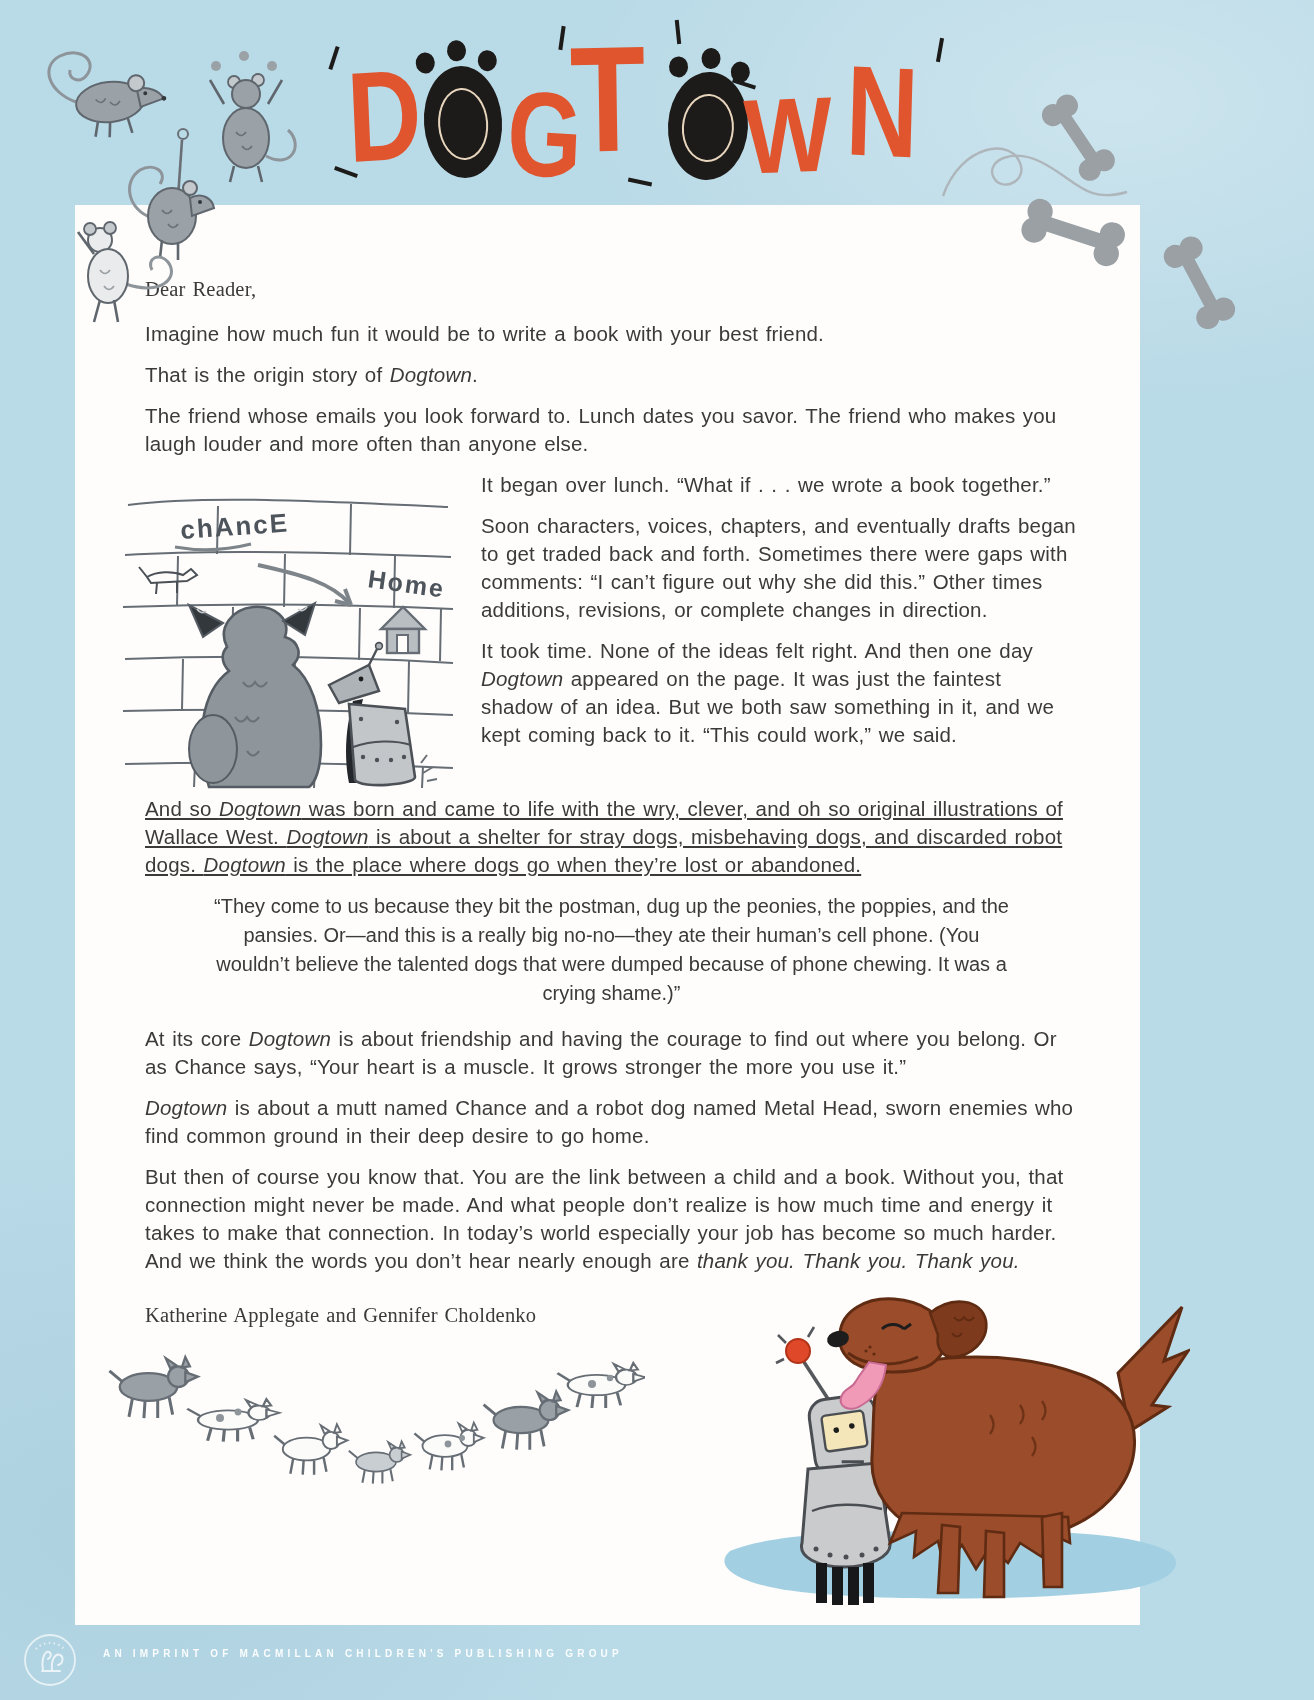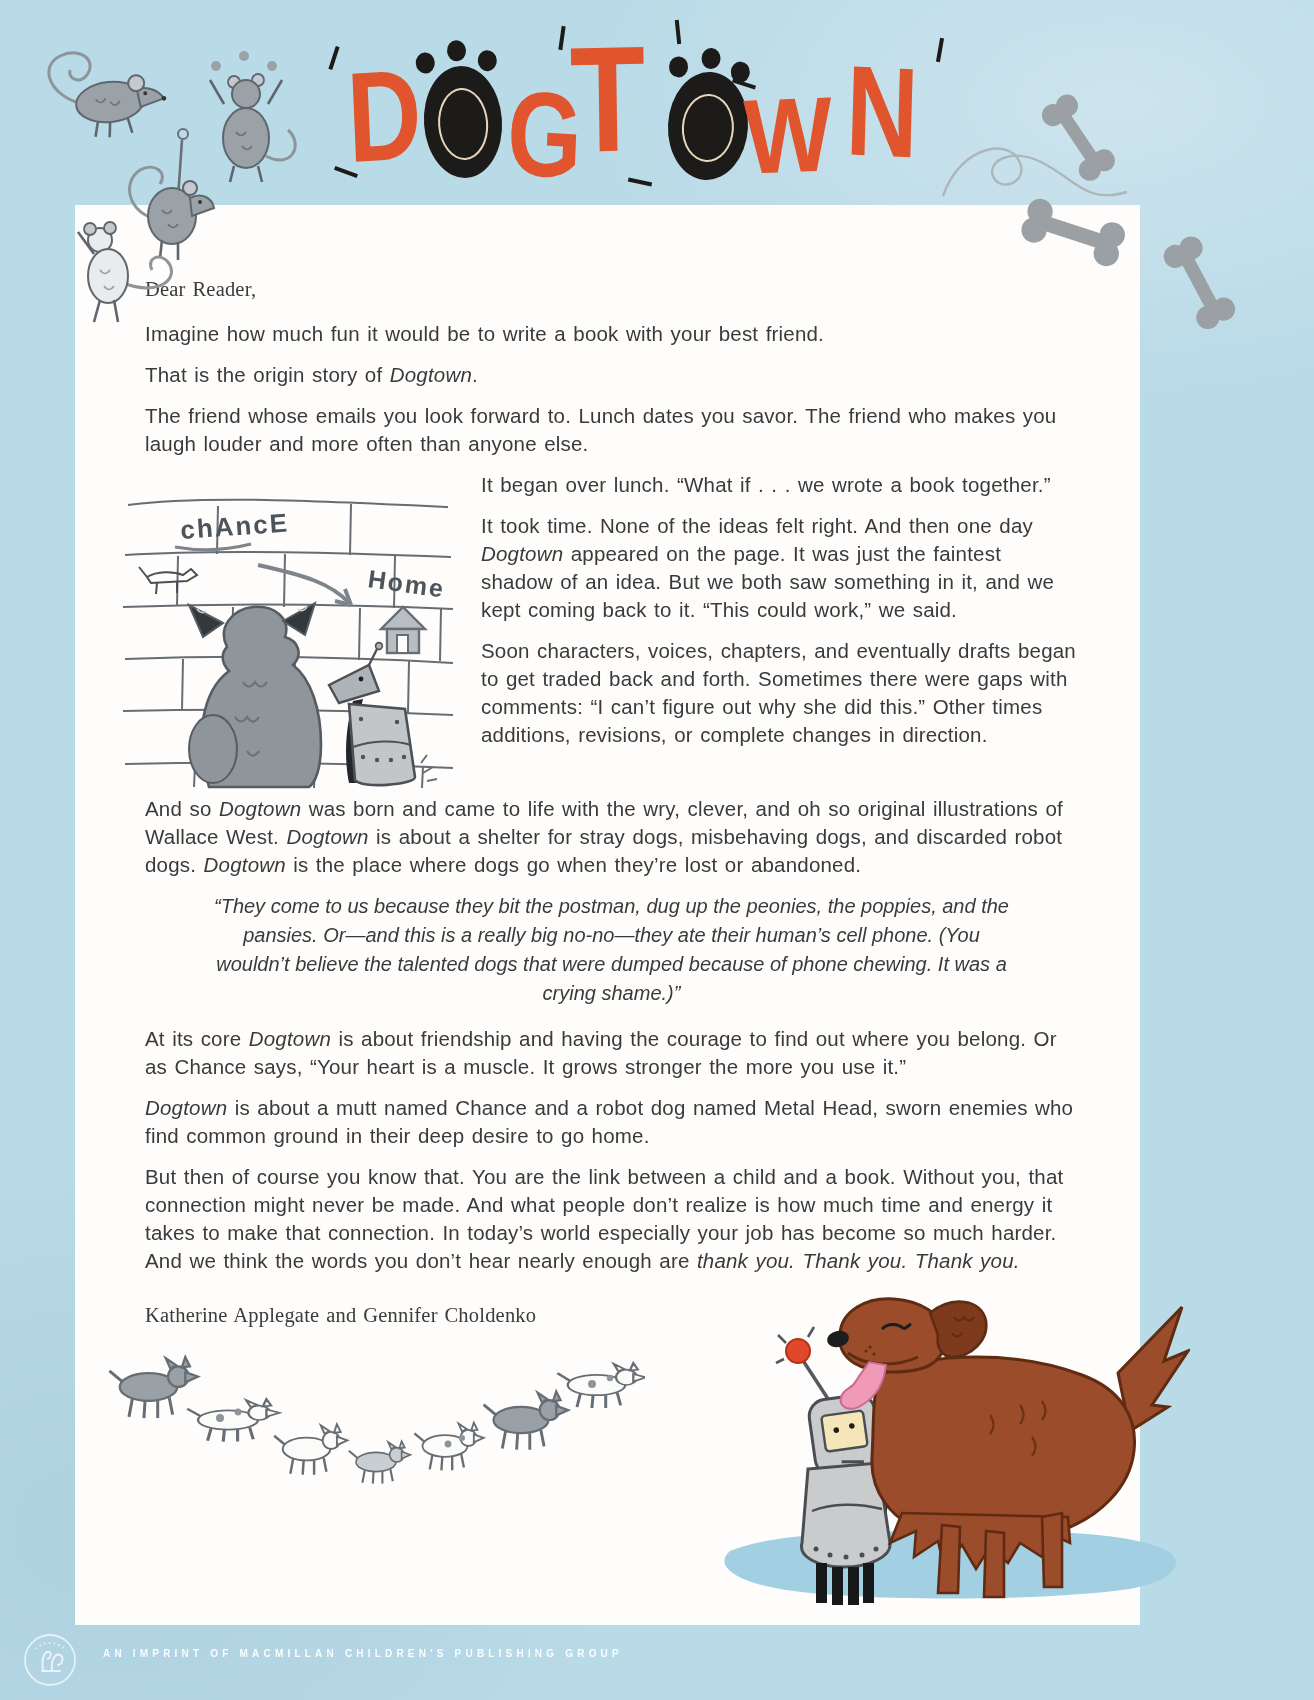--- a/index.html
+++ b/index.html
@@ -7,22 +7,22 @@
     background-color:#b9dae7;
     background-image:radial-gradient(ellipse 900px 500px at 85% 6%, rgba(255,255,255,.28), rgba(255,255,255,0) 60%),
                      radial-gradient(ellipse 800px 600px at 8% 90%, rgba(141,183,203,.25), rgba(141,183,203,0) 65%);
     font-family:"Liberation Sans", sans-serif;}
   .paper{position:absolute;left:75px;top:205px;width:1065px;height:1420px;background:#fefdfb;
     padding:70px 62px 0 70px;box-sizing:border-box;z-index:1;}
   .paper p{font-size:20.5px;line-height:28px;margin:4px 0 13px;color:#3a3a3a;letter-spacing:.2px;word-spacing:1.5px;}
   .paper em{font-style:italic;}
   .salutation{font-family:"Liberation Serif", serif;font-size:23px;color:#2e2d2b;margin:0 0 17px !important;letter-spacing:.3px;}
   .wall-illo{float:left;width:330px;height:312px;margin:6px 28px 6px -22px;}
-  .clear{clear:left;}
-  blockquote{font-style:italic;text-align:center;max-width:800px;margin:12px auto 17px;
+  .clear{clear:left;text-decoration:underline;}
+  blockquote{text-align:center;max-width:800px;margin:12px auto 17px;
     font-size:20px;line-height:29px;color:#3a3a3a;}
   .signature{font-family:"Liberation Serif", serif;font-size:27px;color:#2e2d2b;margin-top:26px !important;letter-spacing:.2px;}
 
   
   .logo{position:absolute;left:338px;top:22px;width:610px;height:190px;z-index:2;}
   .glyph{position:absolute;font-weight:700;color:#e0552e;display:inline-block;line-height:1;
     font-family:"Liberation Sans", sans-serif;}
   .g-d{left:0px;top:30px;font-size:128px;transform:scaleX(.8) rotate(-3deg);}
   .g-g{left:160px;top:52px;font-size:120px;transform:scaleX(.8) rotate(3deg);}
   .g-t{left:224px;top:2px;font-size:150px;transform:scaleX(.82) rotate(-1deg);}
@@ -206,22 +206,22 @@
           <circle cx="268" cy="283" r="2.2" fill="#4c5157"></circle>
             <circle cx="281" cy="280" r="2.2" fill="#4c5157"></circle>
           <circle cx="238" cy="242" r="2.2" fill="#4c5157"></circle>
             <circle cx="274" cy="245" r="2.2" fill="#4c5157"></circle>
           <path d="M300,296 L310,290 M304,304 L314,302 M298,286 L304,278" stroke="#6a7076" stroke-width="2"></path>
         </g>
       </svg>
     </div>
 
     <p><span>It began over lunch. “What if . . . we wrote a book together.”</span></p>
+    <p><span>Soon characters, voices, chapters, and eventually drafts began to get traded back and forth. Sometimes there were gaps with comments: “I can’t figure out why she did this.” Other times additions, revisions, or complete changes in direction.</span></p>
     <p><span>It took time. None of the ideas felt right. And then one day </span><em>Dogtown</em><span> appeared on the page. It was just the faintest shadow of an idea. But we both saw something in it, and we kept coming back to it. “This could work,” we said.</span></p>
-    <p><span>Soon characters, voices, chapters, and eventually drafts began to get traded back and forth. Sometimes there were gaps with comments: “I can’t figure out why she did this.” Other times additions, revisions, or complete changes in direction.</span></p>
     <p class="clear"><span>And so </span><em>Dogtown</em><span> was born and came to life with the wry, clever, and oh so original illustrations of Wallace West. </span><em>Dogtown</em><span> is about a shelter for stray dogs, misbehaving dogs, and discarded robot dogs. </span><em>Dogtown</em><span> is the place where dogs go when they’re lost or abandoned.</span></p>
     <blockquote><span>“They come to us because they bit the postman, dug up the peonies, the poppies, and the pansies. Or—and this is a really big no-no—they ate their human’s cell phone. (You wouldn’t believe the talented dogs that were dumped because of phone chewing. It was a crying shame.)”</span></blockquote>
     <p><span>At its core </span><em>Dogtown</em><span> is about friendship and having the courage to find out where you belong. Or as Chance says, “Your heart is a muscle. It grows stronger the more you use it.”</span></p>
     <p><em>Dogtown</em><span> is about a mutt named Chance and a robot dog named Metal Head, sworn enemies who find common ground in their deep desire to go home.</span></p>
     <p><span>But then of course you know that. You are the link between a child and a book. Without you, that connection might never be made. And what people don’t realize is how much time and energy it takes to make that connection. In today’s world especially your job has become so much harder. And we think the words you don’t hear nearly enough are </span><em>thank you. Thank you. Thank you.</em></p>
     <p class="signature">Katherine Applegate and Gennifer Choldenko</p>
   </div>
 
   <svg class="abs" style="left:100px;top:1342px;" width="545" height="165" viewBox="0 0 545 165">
     <defs>

